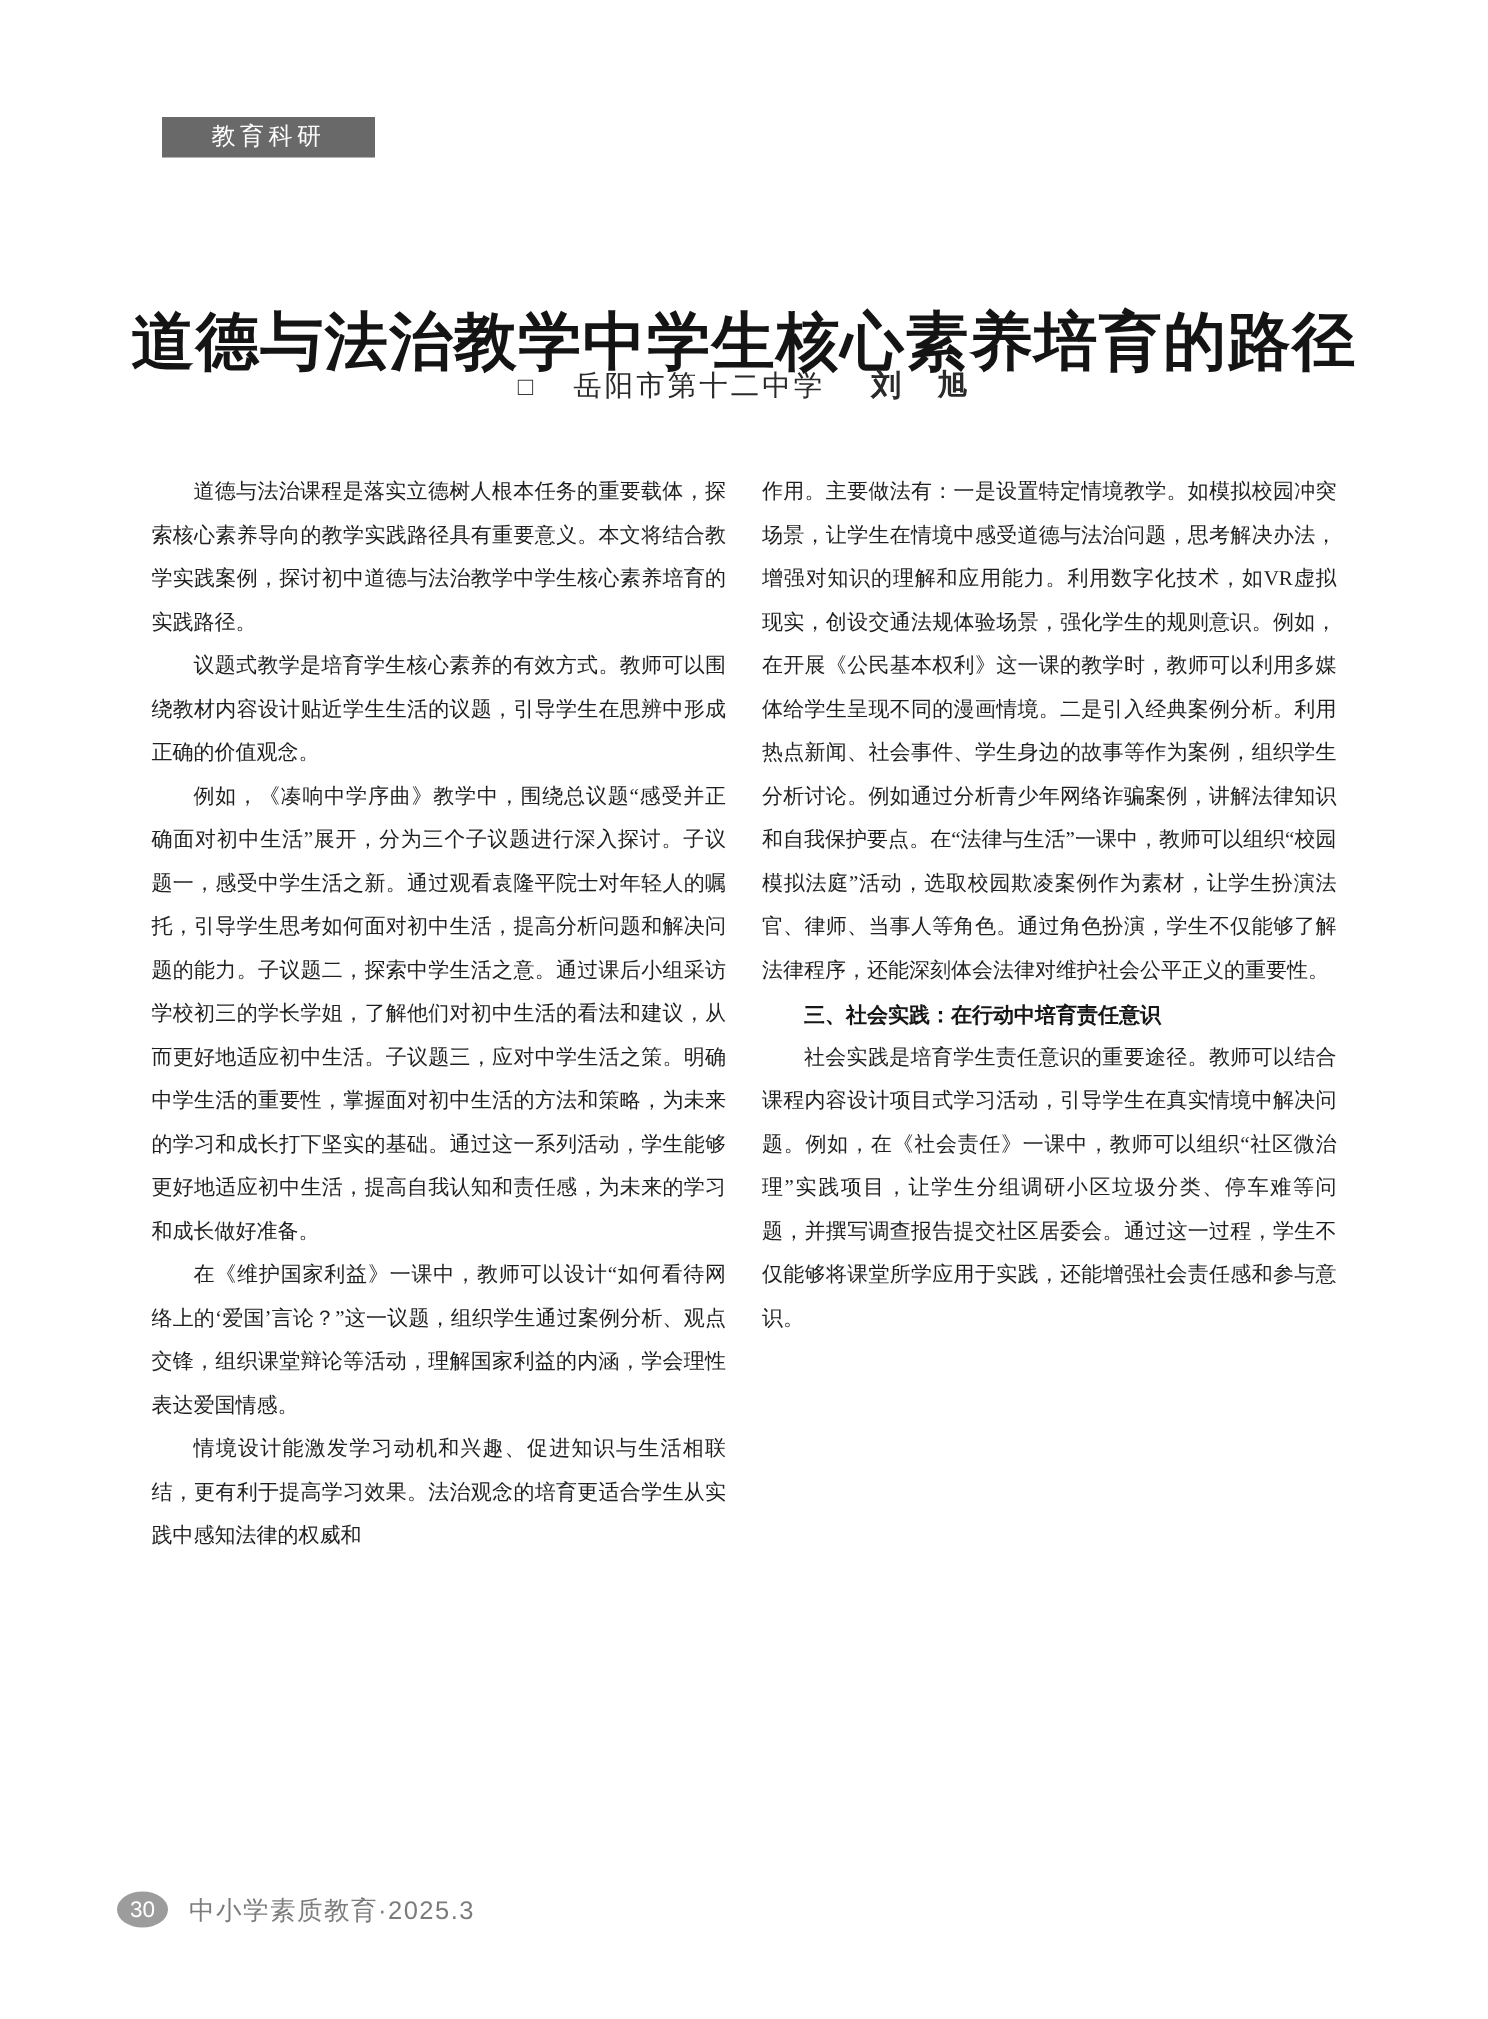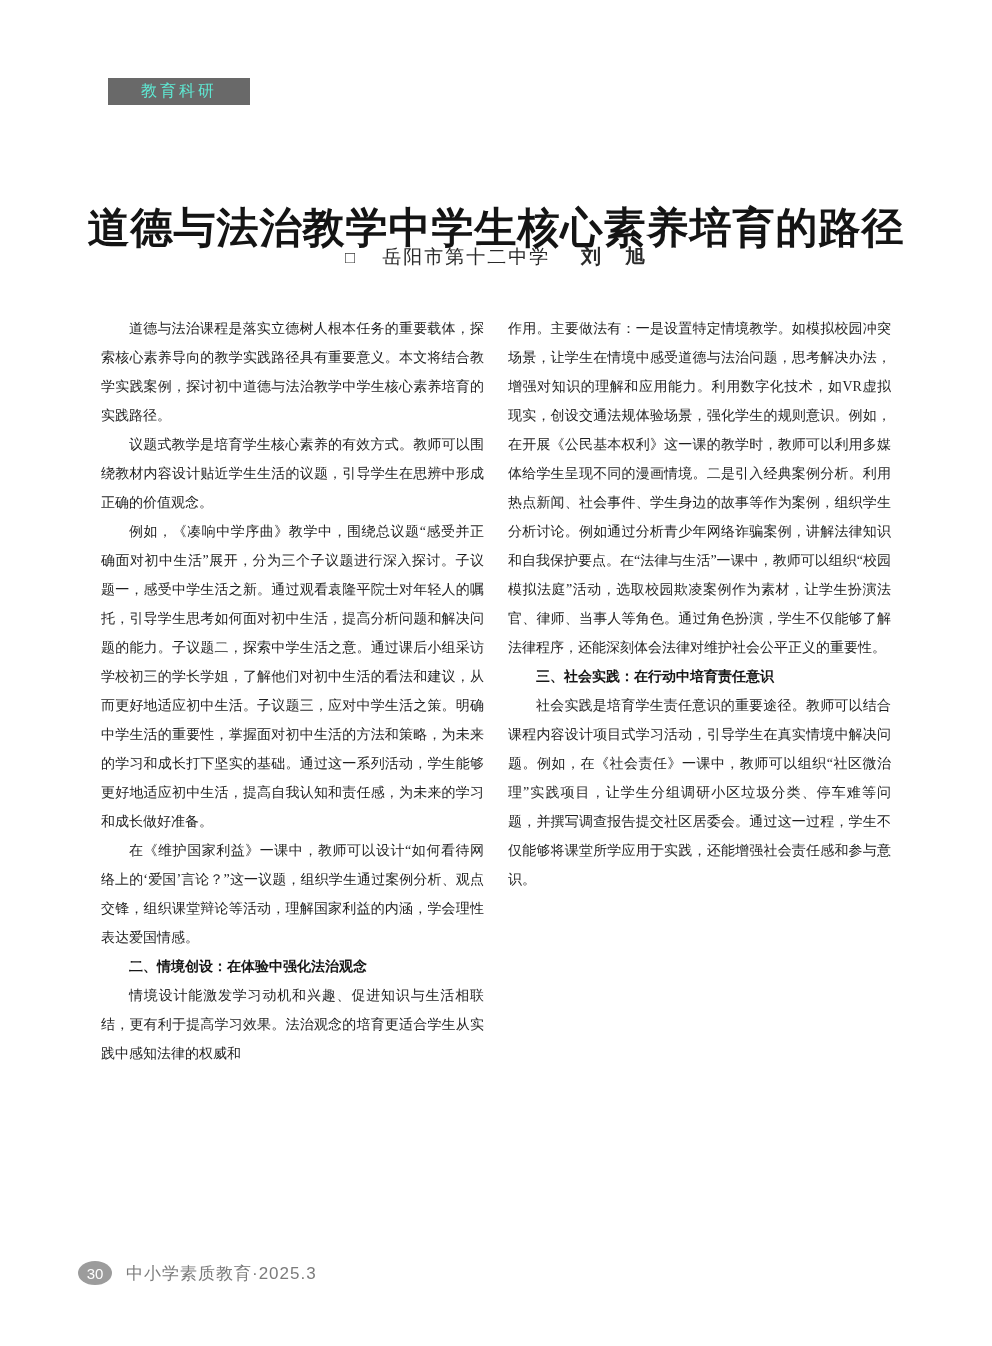--- a/index.html
+++ b/index.html
@@ -13,21 +13,21 @@
     font-family: "Liberation Serif", "DejaVu Serif", serif;
     color: #212121;
   }
 
   
   .category-badge {
     position: absolute;
     left: 108px; top: 78px;
     width: 142px; height: 27px;
     background: #696969;
-    color: #5eead4;
+    color: #ffffff;
     font-family: "Liberation Sans", "DejaVu Sans", sans-serif;
     font-size: 16px;
     letter-spacing: 3px;
     display: flex; align-items: center; justify-content: center;
   }
 
   
   .article-title {
     position: absolute;
     top: 172px; left: 0;
@@ -120,21 +120,20 @@
     <span class="name">刘　旭</span>
   </div>
 
   <div class="body-columns">
 
     <div class="col">
       <p class="blk indent">道德与法治课程是落实立德树人根本任务的重要载体，探索核心素养导向的教学实践路径具有重要意义。本文将结合教学实践案例，探讨初中道德与法治教学中学生核心素养培育的实践路径。</p>
       <p class="blk indent">议题式教学是培育学生核心素养的有效方式。教师可以围绕教材内容设计贴近学生生活的议题，引导学生在思辨中形成正确的价值观念。</p>
       <p class="blk indent">例如，《凑响中学序曲》教学中，围绕总议题“感受并正确面对初中生活”展开，分为三个子议题进行深入探讨。子议题一，感受中学生活之新。通过观看袁隆平院士对年轻人的嘱托，引导学生思考如何面对初中生活，提高分析问题和解决问题的能力。子议题二，探索中学生活之意。通过课后小组采访学校初三的学长学姐，了解他们对初中生活的看法和建议，从而更好地适应初中生活。子议题三，应对中学生活之策。明确中学生活的重要性，掌握面对初中生活的方法和策略，为未来的学习和成长打下坚实的基础。通过这一系列活动，学生能够更好地适应初中生活，提高自我认知和责任感，为未来的学习和成长做好准备。</p>
       <p class="blk indent">在《维护国家利益》一课中，教师可以设计“如何看待网络上的‘爱国’言论？”这一议题，组织学生通过案例分析、观点交锋，组织课堂辩论等活动，理解国家利益的内涵，学会理性表达爱国情感。</p>
-      <p class="blk head">二、情境创设：在体验中强化法治观念</p>
       <p class="blk indent">情境设计能激发学习动机和兴趣、促进知识与生活相联结，更有利于提高学习效果。法治观念的培育更适合学生从实践中感知法律的权威和</p>
     </div>
 
     <div class="col">
       <p class="blk cont">作用。主要做法有：一是设置特定情境教学。如模拟校园冲突场景，让学生在情境中感受道德与法治问题，思考解决办法，增强对知识的理解和应用能力。利用数字化技术，如VR虚拟现实，创设交通法规体验场景，强化学生的规则意识。例如，在开展《公民基本权利》这一课的教学时，教师可以利用多媒体给学生呈现不同的漫画情境。二是引入经典案例分析。利用热点新闻、社会事件、学生身边的故事等作为案例，组织学生分析讨论。例如通过分析青少年网络诈骗案例，讲解法律知识和自我保护要点。在“法律与生活”一课中，教师可以组织“校园模拟法庭”活动，选取校园欺凌案例作为素材，让学生扮演法官、律师、当事人等角色。通过角色扮演，学生不仅能够了解法律程序，还能深刻体会法律对维护社会公平正义的重要性。</p>
       <p class="blk head">三、社会实践：在行动中培育责任意识</p>
       <p class="blk indent">社会实践是培育学生责任意识的重要途径。教师可以结合课程内容设计项目式学习活动，引导学生在真实情境中解决问题。例如，在《社会责任》一课中，教师可以组织“社区微治理”实践项目，让学生分组调研小区垃圾分类、停车难等问题，并撰写调查报告提交社区居委会。通过这一过程，学生不仅能够将课堂所学应用于实践，还能增强社会责任感和参与意识。</p>
     </div>
 
   </div>

